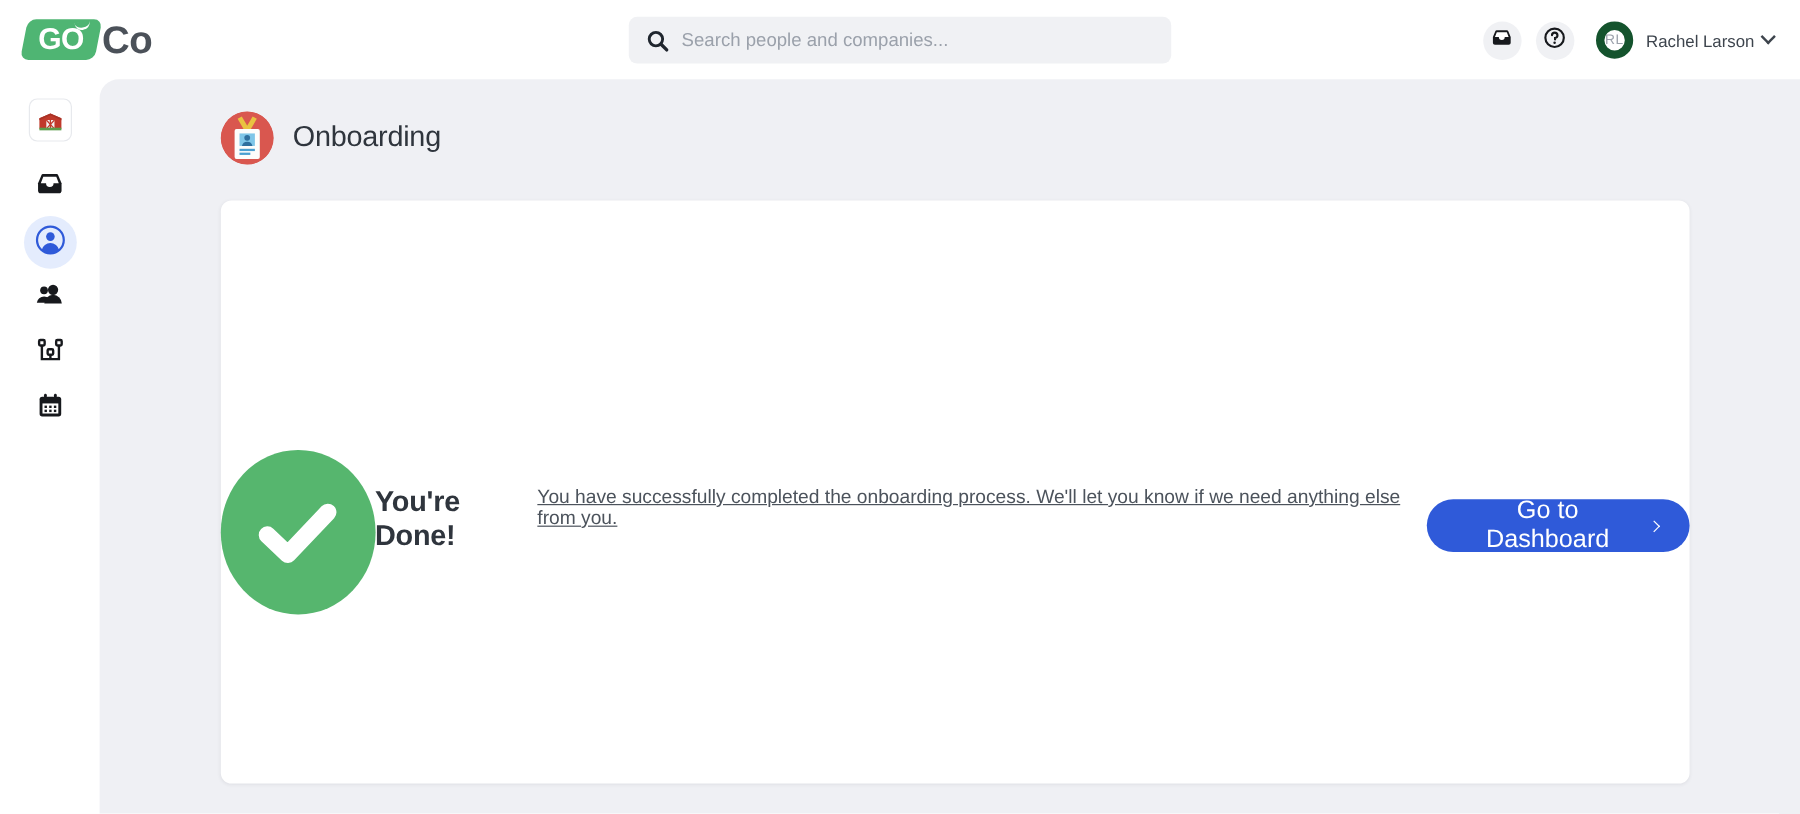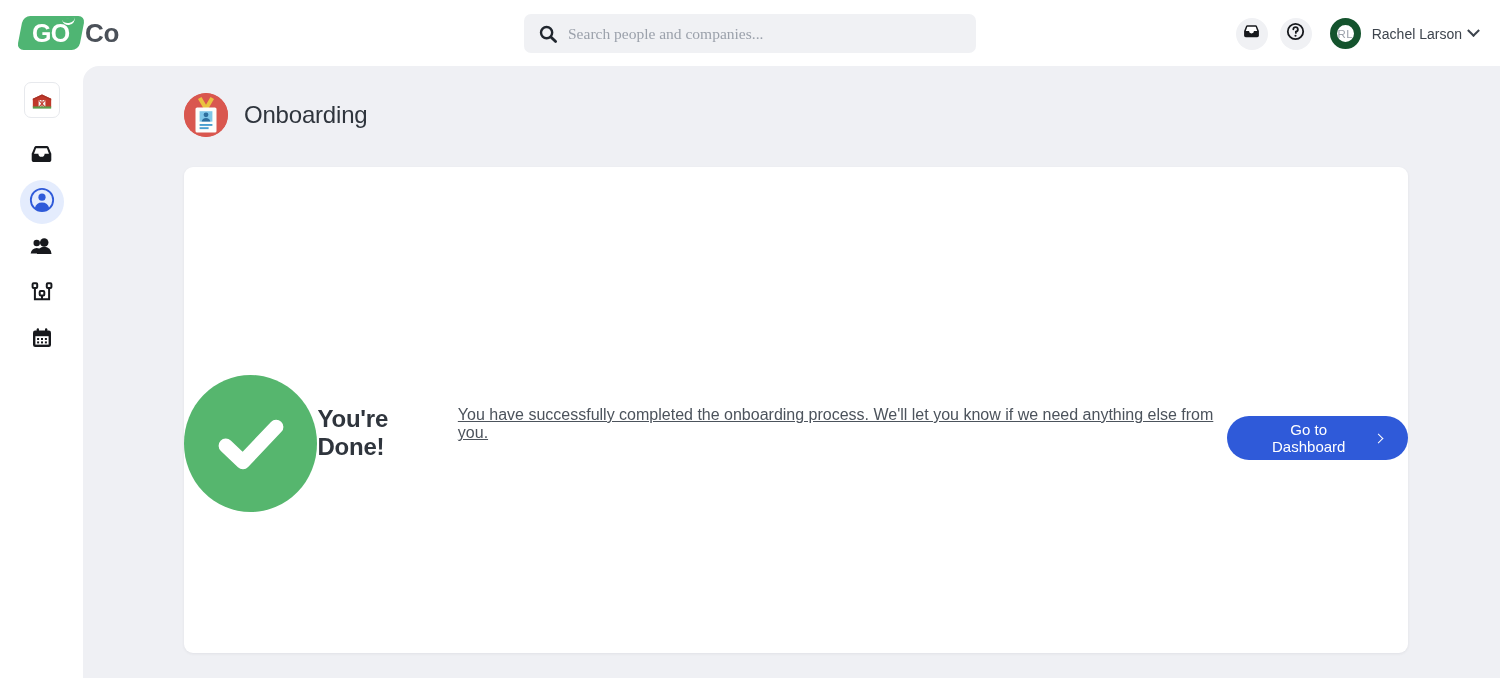--- a/index.html
+++ b/index.html
@@ -43,40 +43,40 @@
   .logo-breve {
     position: absolute;
     right: 9px; top: 2px;
     width: 13px; height: 7px;
     border-bottom: 2.5px solid #ffffff;
     border-radius: 0 0 9px 9px;
     transform: skewX(11deg) rotate(-8deg);
   }
   .logo-co {
     color: #4b5159;
-    font-size: 26px;
+    font-size: 32px;
     font-weight: bold;
     letter-spacing: -0.3px;
     margin-left: 3px;
     text-align: center;
   }
 
   .searchbox {
     position: absolute; left: 524px; top: 14px;
     width: 452px; height: 39px;
     background: #f0f1f4;
     border-radius: 7px;
     display: flex; align-items: center;
     padding: 0 14px;
     border: none;
   }
   .search-icon { width: 20px; height: 20px; flex: 0 0 20px; margin-right: 10px; }
   .search-input {
     border: none; outline: none; background: transparent;
-    font-family: Liberation Serif, serif;
+    font-family: Liberation Sans, sans-serif;
     font-size: 15.5px; color: #701a75;
     width: 100%;
   }
   .search-input::placeholder { color: #9ba1ab; }
 
   .topright {
     position: absolute; right: 22px; top: 14px;
     display: flex; align-items: center; height: 39px;
   }
   .round-btn {
@@ -184,21 +184,21 @@
     font-size: 16px; color: #4c535c; text-decoration: underline;
   }
   .cta {
     margin-top: 56px;
     height: 44px;
     background: #2f5ad9;
     color: #ffffff;
     border: none;
     border-radius: 22px;
     padding: 0 26px;
-    font-size: 15px;
+    font-size: 21px;
     font-family: "Liberation Sans", sans-serif;
     cursor: pointer;
     display: flex; align-items: center;
   }
   .cta-chev {
     display: inline-block;
     margin-left: 11px;
     width: 7px; height: 7px;
     border-top: 1.8px solid #ffffff;
     border-right: 1.8px solid #ffffff;

